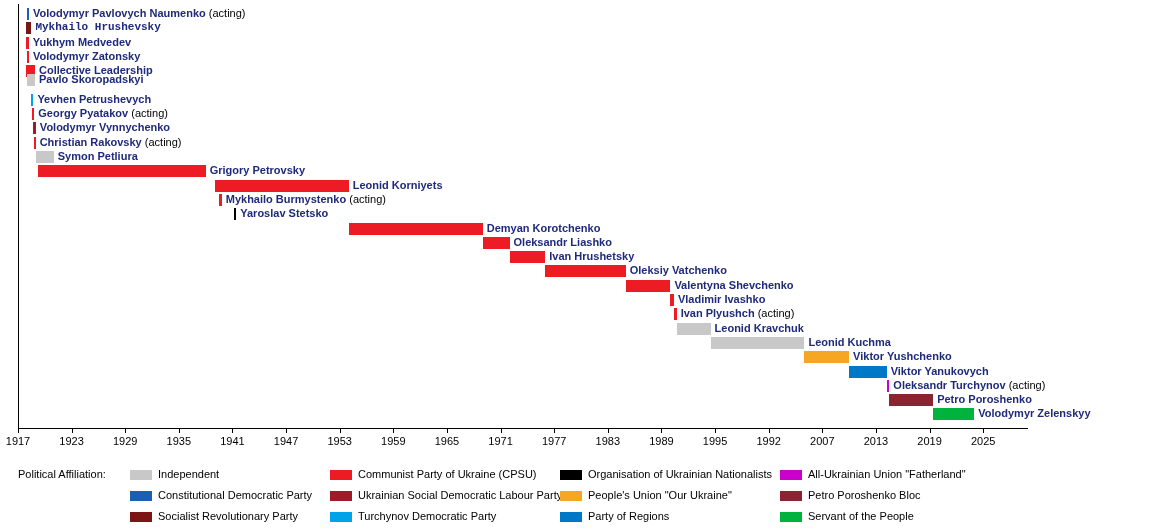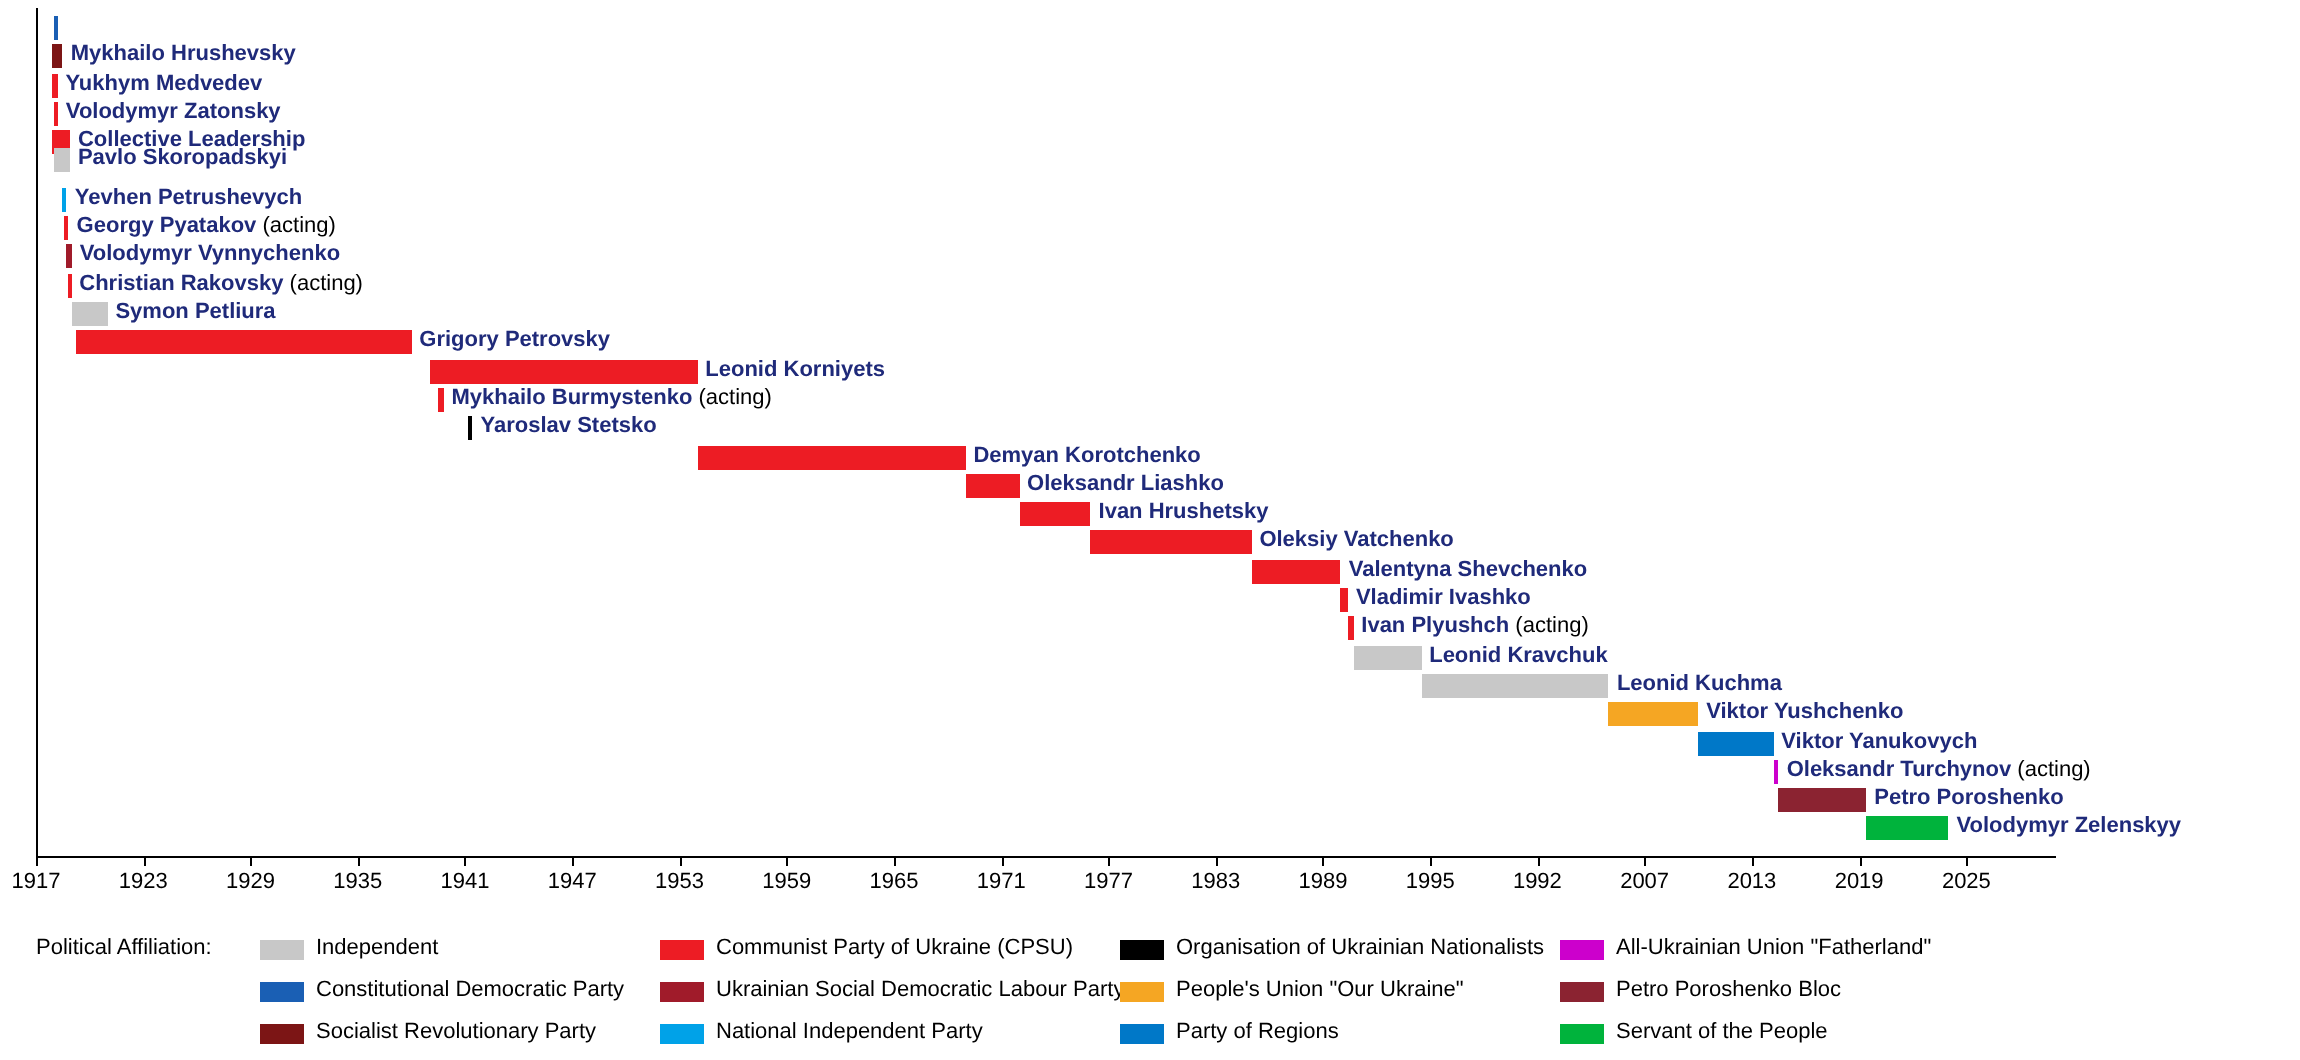--- a/index.html
+++ b/index.html
@@ -154,22 +154,23 @@
       <div class="tick" style="left: 875.946px;"></div>
       <div class="tick-label" style="left: 875.946px;">2013</div>
       <div class="tick" style="left: 929.568px;"></div>
       <div class="tick-label" style="left: 929.568px;">2019</div>
       <div class="tick" style="left: 983.189px;"></div>
       <div class="tick-label" style="left: 983.189px;">2025</div>
     </div>
   <div id="bars">
       <div class="row" style="left: 26.9369px; top: 8px; width: 983.063px;">
         <div class="bar" style="width: 2px; background: rgb(26, 95, 180);"></div>
-      </div>
-      <div class="row" style="left: 26.4901px; top: 22.3px; width: 983.51px;">
+        <div class="row-label" style="left: 6px;">Volodymyr Pavlovych Naumenko<span class="suffix"> (acting)</span></div>
+      </div>
+      <div class="row" style="left: 26.4901px; top: 22.3px; width: 983.51px; font-family: Liberation Mono, monospace;">
         <div class="bar" style="width: 4.91532px; background: rgb(124, 21, 21);"></div>
         <div class="row-label" style="left: 8.91532px;">Mykhailo Hrushevsky</div>
       </div>
       <div class="row" style="left: 26.4901px; top: 36.6px; width: 983.51px;">
         <div class="bar" style="width: 2.23423px; background: rgb(237, 28, 36);"></div>
         <div class="row-label" style="left: 6.23423px; text-align: right;">Yukhym Medvedev</div>
       </div>
       <div class="row" style="left: 26.9369px; top: 50.9px; width: 983.063px;">
         <div class="bar" style="width: 2px; background: rgb(237, 28, 36);"></div>
         <div class="row-label" style="left: 6px;">Volodymyr Zatonsky</div>
@@ -295,21 +296,21 @@
       <div class="legend-item" style="left: 330px; top: 0px;">
         <div class="legend-swatch" style="background: rgb(237, 28, 36);"></div>
         <div class="legend-label">Communist Party of Ukraine (CPSU)</div>
       </div>
       <div class="legend-item" style="left: 330px; top: 21px;">
         <div class="legend-swatch" style="background: rgb(160, 27, 42);"></div>
         <div class="legend-label">Ukrainian Social Democratic Labour Party</div>
       </div>
       <div class="legend-item" style="left: 330px; top: 42px;">
         <div class="legend-swatch" style="background: rgb(0, 162, 232);"></div>
-        <div class="legend-label">National Independent Party</div>
+        <div class="legend-label">Turchynov Democratic Party</div>
       </div>
       <div class="legend-item" style="left: 560px; top: 0px;">
         <div class="legend-swatch" style="background: rgb(0, 0, 0);"></div>
         <div class="legend-label">Organisation of Ukrainian Nationalists</div>
       </div>
       <div class="legend-item" style="left: 560px; top: 21px;">
         <div class="legend-swatch" style="background: rgb(245, 166, 35);"></div>
         <div class="legend-label">People's Union "Our Ukraine"</div>
       </div>
       <div class="legend-item" style="left: 560px; top: 42px;">

